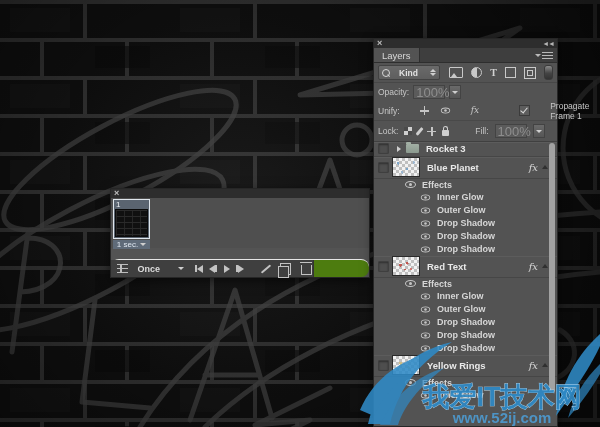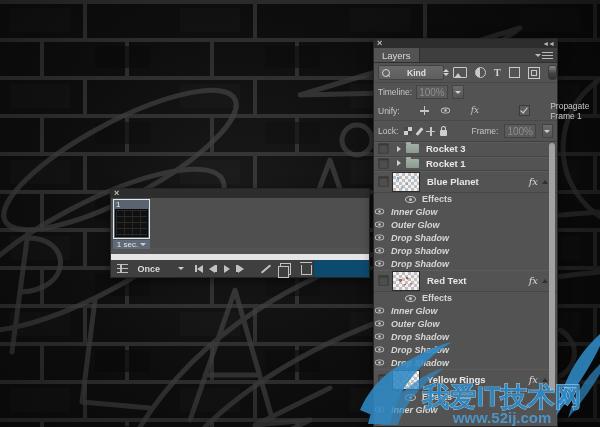--- a/index.html
+++ b/index.html
@@ -21,21 +21,21 @@
        padding:0 8px;display:flex;align-items:center;border-right:1px solid #2e2e2e;}
   .ic-menu{position:absolute;right:4px;top:4px;width:11px;height:7px;
        background:repeating-linear-gradient(#b9b9b9 0 1px, transparent 1px 3px);}
   .ic-menu::before{content:"";position:absolute;left:-7px;top:2px;border-top:3px solid #b9b9b9;border-left:3px solid transparent;border-right:3px solid transparent;}
 
   
   #layers-panel{left:373px;top:38px;width:185px;height:389px;}
   .lp-row{display:flex;align-items:center;padding:0 4px;}
   .filter-row{height:19px;border-bottom:1px solid #474747;gap:5px;}
   .kindbox{width:58px;height:13px;background:linear-gradient(#6a6a6a,#5e5e5e);border:1px solid #424242;border-radius:2px;
-           display:flex;align-items:center;gap:17px;padding:0 3px;}
+           display:flex;align-items:center;gap:9px;padding:0 3px;}
   .kindbox .lbl{font-size:8.5px;font-weight:bold;color:#e0e0e0;}
   .ic-search{width:6px;height:6px;border:1.4px solid #d6d6d6;border-radius:50%;position:relative;flex:none;}
   .ic-search::after{content:"";position:absolute;left:4px;top:5px;width:3px;height:1.4px;background:#d6d6d6;transform:rotate(45deg);}
   .ud{margin-left:auto;display:flex;flex-direction:column;gap:1px;}
   .ud i{display:block;width:0;height:0;border-left:3px solid transparent;border-right:3px solid transparent;}
   .ud .up{border-bottom:3px solid #d0d0d0;} .ud .dn{border-top:3px solid #d0d0d0;}
   .fgroup{display:flex;align-items:center;gap:8px;margin-left:4px;}
   .ic-image{width:12px;height:9px;border:1px solid #c9c9c9;border-radius:1px;position:relative;}
   .ic-image::after{content:"";position:absolute;left:1px;bottom:0;border-bottom:4px solid #c9c9c9;border-left:3px solid transparent;border-right:3px solid transparent;}
   .ic-adjust{width:9px;height:9px;border:1px solid #c9c9c9;border-radius:50%;background:linear-gradient(90deg,#c9c9c9 50%,transparent 50%);}
@@ -44,21 +44,21 @@
   .ic-smart{width:10px;height:10px;border:1px solid #c9c9c9;position:relative;}
   .ic-smart::after{content:"";position:absolute;left:2px;top:2px;width:4px;height:4px;border:1px solid #c9c9c9;}
   .ic-toggle{width:7px;height:13px;border:1px solid #3a3a3a;border-radius:3px;background:linear-gradient(#8a8a8a,#444 55%,#333);}
 
   .blend-row{height:18px;gap:4px;}
   .select{height:13px;background:linear-gradient(#6a6a6a,#5e5e5e);border:1px solid #424242;border-radius:2px;
           display:flex;align-items:center;padding:0 3px;}
   .select .lbl{font-size:8.5px;color:#b9b9b9;}
   .slabel{font-size:8.5px;color:#c6c6c6;}
   .valbox{height:12px;background:#5b5b5b;border:1px solid #434343;display:flex;align-items:center;padding:0 2px;}
-  .valbox .val{font-size:10px;color:#8e8e8e;text-align:right;}
+  .valbox .val{font-size:13px;color:#8e8e8e;text-align:right;}
   .ddbtn{width:10px;height:12px;background:linear-gradient(#6a6a6a,#555);border:1px solid #434343;display:flex;align-items:center;justify-content:center;}
   .tri-d{width:0;height:0;border-top:3px solid #cfcfcf;border-left:3px solid transparent;border-right:3px solid transparent;}
   .unify-row{height:19px;gap:20px;border-bottom:1px solid #494949;}
   .chk{width:9px;height:9px;background:#5d5d5d;border:1px solid #3b3b3b;position:relative;flex:none;}
   .chk::after{content:"";position:absolute;left:2px;top:0px;width:3px;height:6px;border-right:1.5px solid #dcdcdc;border-bottom:1.5px solid #dcdcdc;transform:rotate(40deg);}
   .ic-plus{width:9px;height:9px;position:relative;}
   .ic-plus::before{content:"";position:absolute;left:0;top:4px;width:9px;height:1.5px;background:#c5c5c5;}
   .ic-plus::after{content:"";position:absolute;left:4px;top:0;width:1.5px;height:9px;background:#c5c5c5;}
   .eye{width:11px;height:7px;border:1px solid #c6c6c6;border-radius:50% 50%;position:relative;flex:none;box-sizing:border-box;}
   .eye::after{content:"";position:absolute;left:3px;top:1px;width:3px;height:3px;border-radius:50%;background:#c6c6c6;}
@@ -69,21 +69,21 @@
   .ic-brush{width:3px;height:9px;background:#cfcfcf;border-radius:1px 1px 2px 2px;transform:rotate(40deg);}
   .ic-lockpad{width:7px;height:6px;background:#cfcfcf;position:relative;margin-top:4px;border-radius:1px;}
   .ic-lockpad::before{content:"";position:absolute;left:1px;top:-4px;width:3px;height:4px;border:1.4px solid #cfcfcf;border-bottom:none;border-radius:3px 3px 0 0;}
 
   
   #layer-list{position:relative;overflow:hidden;height:290px;}
   .row{display:flex;align-items:center;}
   .row-group{height:13.5px;border-bottom:1px solid #464646;box-shadow:inset 0 1px 0 #5c5c5c;}
   .row-layer{height:21px;border-bottom:1px solid #464646;box-shadow:inset 0 1px 0 #5c5c5c;}
   .row-effhead{height:12px;padding-left:31px;}
-  .row-effect{height:13px;font-style:italic;}
+  .row-effect{height:13px;padding-left:46px;}
   .visbox{width:9px;height:9px;margin-left:4px;background:#4e4e4e;border:1px solid #3f3f3f;border-radius:1px;box-shadow:inset 0 1px 2px rgba(0,0,0,.4);flex:none;}
   .tri-r{width:0;height:0;border-left:4px solid #cfcfcf;border-top:3.5px solid transparent;border-bottom:3.5px solid transparent;margin-left:8px;flex:none;}
   .folder{width:13px;height:9px;background:linear-gradient(#a2afa4,#8b9a8f);border-radius:1px;position:relative;margin-left:5px;flex:none;}
   .folder::before{content:"";position:absolute;top:-2px;left:0;width:5px;height:2px;background:#a2afa4;border-radius:1px 1px 0 0;}
   .lname{font-size:9.5px;font-weight:bold;color:#e8e8e8;margin-left:7px;white-space:nowrap;}
   .ename{font-size:9px;font-weight:bold;color:#d6d6d6;margin-left:6px;white-space:nowrap;}
   .thumb{width:26px;height:18px;border:1px solid #2b2b2b;margin-left:3px;flex:none;
     background-image:linear-gradient(45deg,#bfbfbf 25%,transparent 25%,transparent 75%,#bfbfbf 75%),
                      linear-gradient(45deg,#bfbfbf 25%,#f2f2f2 25%,#f2f2f2 75%,#bfbfbf 75%);
     background-size:6px 6px;background-position:0 0,3px 3px;position:relative;}
@@ -110,21 +110,21 @@
   #timeline-panel{left:110px;top:188px;width:260px;height:90px;}
   #tl-content{height:50px;background:#4f4f4f;display:flex;padding:1px 0 0 2px;box-sizing:border-box;}
   .frame-cell{width:37px;display:flex;flex-direction:column;}
   .frame-sel{border:1px solid #dfe6ec;background:#5a6470;padding:0 1px 1px 1px;}
   .frame-num{font-size:8px;color:#eceff3;line-height:9px;padding-left:1px;}
   .frame-thumb{width:31px;height:26px;background:
       linear-gradient(#2a2a2a 1px,transparent 1px) 0 0/31px 6px,
       linear-gradient(90deg,#262626 1px,transparent 1px) 0 0/8px 31px,#101010;border:1px solid #0a0a0a;}
   .frame-dur{margin-top:1px;height:10px;background:#5f6b79;display:flex;align-items:center;justify-content:center;gap:2px;}
   .frame-dur .t{font-size:8px;color:#dfe7f0;}
-  #tl-toolbar{position:absolute;left:0;bottom:0;height:17px;width:100%;background:#0c4a6e;border-top:6px solid #e5e5e5;}
+  #tl-toolbar{position:absolute;left:0;bottom:0;height:17px;width:100%;background:#4d7c0f;border-top:1px solid #e5e5e5;border-radius:8px;}
   #tl-toolbar .dark{position:absolute;left:0;top:0;height:100%;width:202px;background:#3f3f3f;border-right:1px solid #333;
       display:flex;align-items:center;}
   .ic-convert{width:13px;height:9px;margin-left:6px;position:relative;
       background:repeating-linear-gradient(#bdbdbd 0 1px,transparent 1px 4px);}
   .ic-convert::after{content:"";position:absolute;left:3px;top:1px;width:2px;height:7px;background:#bdbdbd;}
   .loopbox{margin-left:10px;width:40px;height:13px;display:flex;align-items:center;}
   .loopbox .lbl{font-size:9px;font-weight:bold;color:#dcdcdc;}
   .loop-dd{margin-left:6px;width:12px;height:13px;display:flex;align-items:center;justify-content:center;}
   .pb{display:flex;align-items:center;justify-content:center;width:17px;height:13px;}
   .bar{width:2px;height:7px;background:#c2c2c2;}
@@ -253,21 +253,21 @@
       <span class="ic-image"></span>
       <span class="ic-adjust"></span>
       <span class="ic-type">T</span>
       <span class="ic-shape"></span>
       <span class="ic-smart"></span>
       <span class="ic-toggle"></span>
     </div>
   </div>
 
   <div class="lp-row blend-row">
-    <span class="slabel">Timeline:</span>
+    <span class="slabel">Opacity:</span>
     <div class="valbox" style="width:26px;">
       <span class="val">100%</span>
     </div>
     <div class="ddbtn">
         <span class="tri-d"></span>
       </div>
   </div>
 
   <div class="lp-row unify-row">
     <span class="slabel">Unify:</span>
@@ -279,42 +279,36 @@
     <span class="slabel">Propagate Frame 1</span>
   </div>
 
   <div class="lp-row lock-row">
     <span class="slabel">Lock:</span>
     <span class="ic-checker"></span>
     <span class="ic-brush"></span>
     <span class="ic-plus"></span>
     <span class="ic-lockpad"></span>
     <span style="width:14px;"></span>
-    <span class="slabel">Frame:</span>
+    <span class="slabel">Fill:</span>
     <div class="valbox" style="width:26px;">
       <span class="val">100%</span>
     </div>
     <div class="ddbtn">
         <span class="tri-d"></span>
       </div>
   </div>
 
   <div id="layer-list">
 
     <div class="row row-group">
       <span class="visbox"></span>
       <span class="tri-r"></span>
       <span class="folder"></span>
       <span class="lname">Rocket 3</span>
-    </div>
-    <div class="row row-group">
-      <span class="visbox"></span>
-      <span class="tri-r"></span>
-      <span class="folder"></span>
-      <span class="lname">Rocket 1</span>
     </div>
 
     <div class="row row-layer">
       <span class="visbox"></span>
       <span class="thumb blue"></span>
       <span class="lname">Blue Planet</span>
       <span class="fxwrap">
           <span class="fxlbl">fx</span>
       <span class="tri-u"></span>
         </span>

